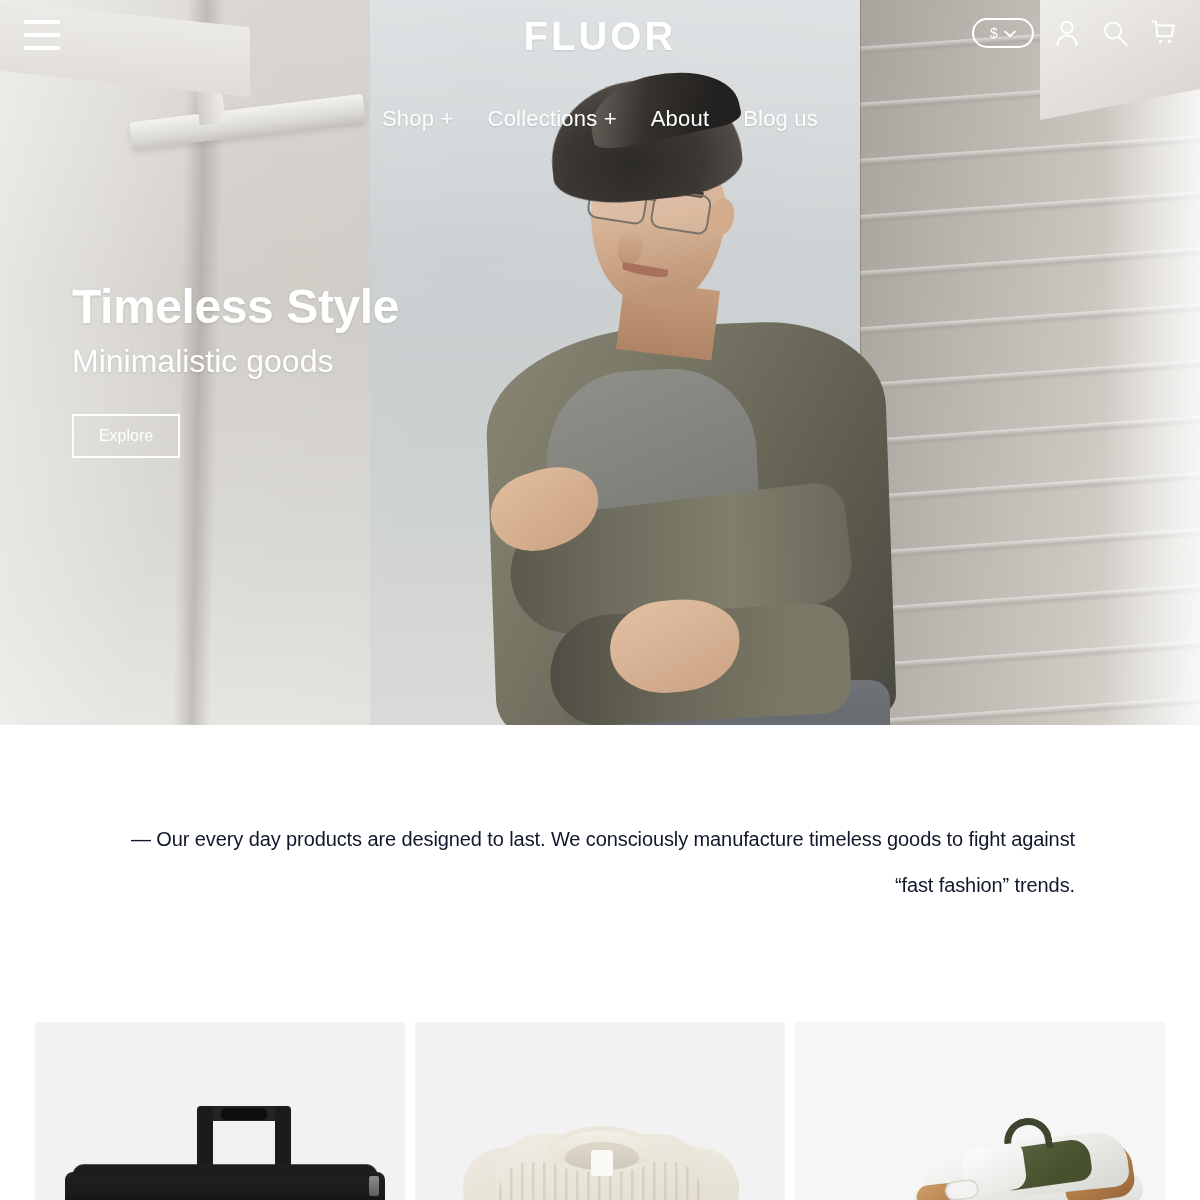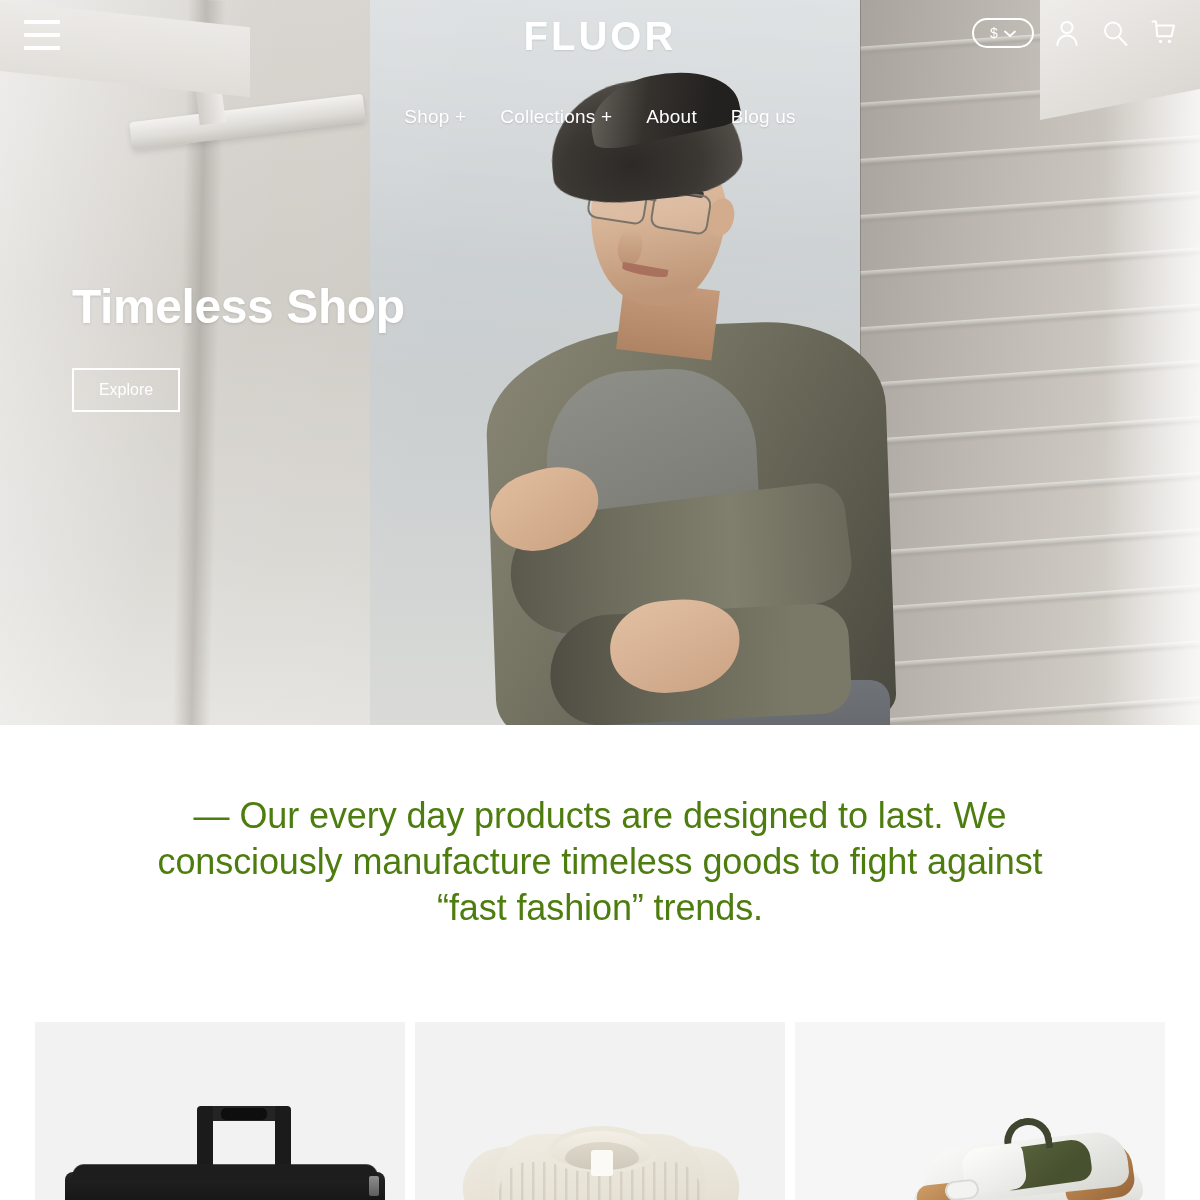--- a/index.html
+++ b/index.html
@@ -327,21 +327,21 @@
   .nav {
     position: relative;
     display: flex;
     justify-content: center;
     align-items: center;
     gap: 34px;
     margin-top: 30px;
   }
   .nav-item {
     color: #ffffff;
-    font-size: 19px;
+    font-size: 22px;
     letter-spacing: 0.2px;
     cursor: pointer;
     white-space: nowrap;
     text-shadow: 0 1px 2px rgba(0,0,0,0.14);
   }
 
   
   .hero-copy {
     position: absolute;
     left: 72px;
@@ -385,23 +385,23 @@
     width: 1200px;
     height: 297px;
     background: #ffffff;
     display: flex;
     align-items: center;
     justify-content: center;
   }
   .intro-text {
     width: 950px;
     margin: 0 auto;
-    text-align: center;
-    color: #4d7c0f;
-    font-size: 36px;
+    text-align: right;
+    color: #0f172a;
+    font-size: 20px;
     line-height: 46px;
     letter-spacing: -0.1px;
     padding-bottom: 24px;
   }
 
   
   .products {
     position: absolute;
     top: 1022px; left: 0;
     width: 1200px;
@@ -680,21 +680,22 @@
 
       <div class="nav">
         <div class="nav-item">Shop +</div>
         <div class="nav-item">Collections +</div>
         <div class="nav-item">About</div>
         <div class="nav-item">Blog us</div>
       </div>
     </div>
 
     <div class="hero-copy">
-      <div class="hero-title">Timeless Shop</div>
+      <div class="hero-title">Timeless Style</div>
+      <div class="hero-sub">Minimalistic goods</div>
       <button class="explore-btn">Explore</button>
     </div>
   </div>
 
   <div class="intro">
     <p class="intro-text">— Our every day products are designed to last. We consciously manufacture timeless goods to fight against “fast fashion” trends.</p>
   </div>
 
   <div class="products">
 

